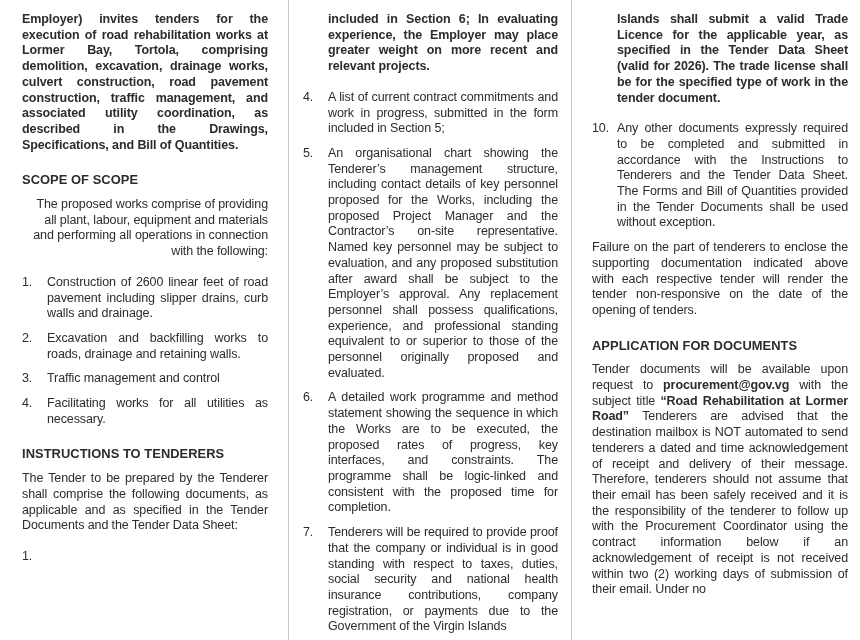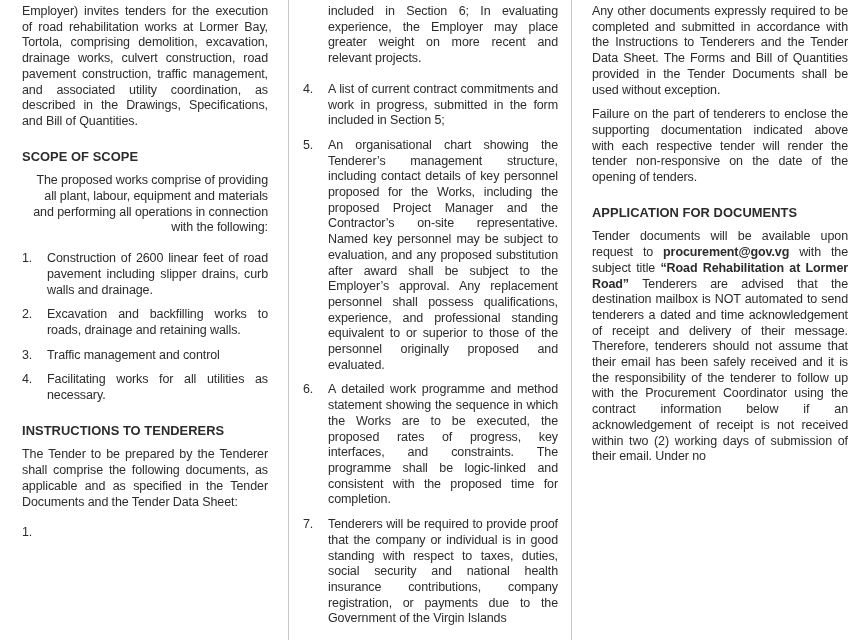--- a/index.html
+++ b/index.html
@@ -28,21 +28,21 @@
   }
   .rule[data-rule="0"] { left: 288px; }
   .rule[data-rule="1"] { left: 571px; }
   .para { margin: 0 0 9px 0; text-align: justify; }
   .para.align-left { text-align: right; }
   .para.cont { margin-left: 25px; }
   .heading {
     font-weight: 700; font-size: 12.9px; letter-spacing: 0.05px;
     margin: 19px 0 9px 0; text-align: left;
   }
-  .col > :first-child { margin-top: 4px; }
+  .col > :first-child { margin-top: 12px; font-weight: bold; }
   .li { display: flex; margin: 0 0 9px 0; }
   .li .num { flex: 0 0 25px; }
   .li .txt { flex: 1 1 auto; text-align: justify; }
   .para + .li { margin-top: 15px; }
   .bold { font-weight: 700; }
 </style>
 </head>
 <body>
 
 <div class="page">
@@ -87,20 +87,22 @@
         <span class="num">6.</span>
         <div class="txt">A detailed work programme and method statement showing the sequence in which the Works are to be executed, the proposed rates of progress, key interfaces, and constraints. The programme shall be logic-linked and consistent with the proposed time for completion.</div>
       </div>
       <div class="li">
         <span class="num">7.</span>
         <div class="txt">Tenderers will be required to provide proof that the company or individual is in good standing with respect to taxes, duties, social security and national health insurance contributions, company registration, or payments due to the Government of the Virgin Islands</div>
       </div>
     </div>
   <div class="rule" data-rule="1"></div>
   <div class="col" data-col="2">
+      <div class="para cont">Islands shall submit a valid Trade Licence for the applicable year, as specified in the Tender Data Sheet (valid for 2026). The trade license shall be for the specified type of work in the tender document.</div>
       <div class="li">
+        <span class="num">10.</span>
         <div class="txt">Any other documents expressly required to be completed and submitted in accordance with the Instructions to Tenderers and the Tender Data Sheet. The Forms and Bill of Quantities provided in the Tender Documents shall be used without exception.</div>
       </div>
       <div class="para">Failure on the part of tenderers to enclose the supporting documentation indicated above with each respective tender will render the tender non-responsive on the date of the opening of tenders.</div>
       <div class="heading">APPLICATION FOR DOCUMENTS</div>
       <div class="para"><span>Tender documents will be available upon request to </span><span class="bold">procurement@gov.vg</span><span> with the subject title </span><span class="bold">“Road Rehabilitation at Lormer Road”</span><span> Tenderers are advised that the destination mailbox is NOT automated to send tenderers a dated and time acknowledgement of receipt and delivery of their message. Therefore, tenderers should not assume that their email has been safely received and it is the responsibility of the tenderer to follow up with the Procurement Coordinator using the contract information below if an acknowledgement of receipt is not received within two (2) working days of submission of their email. Under no</span></div>
     </div>
 </div>
 
 </body></html>

